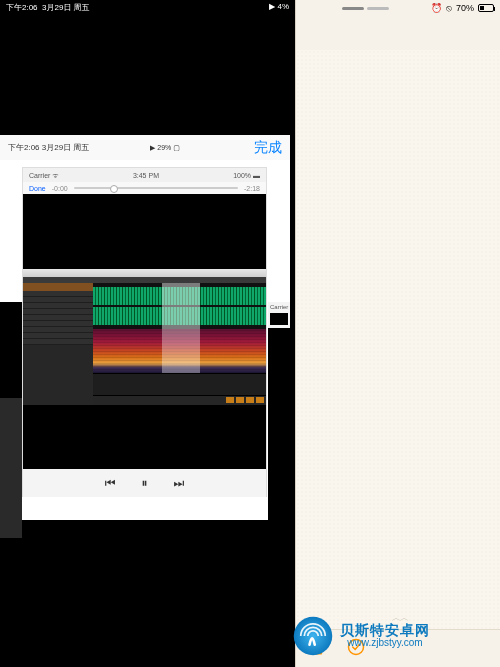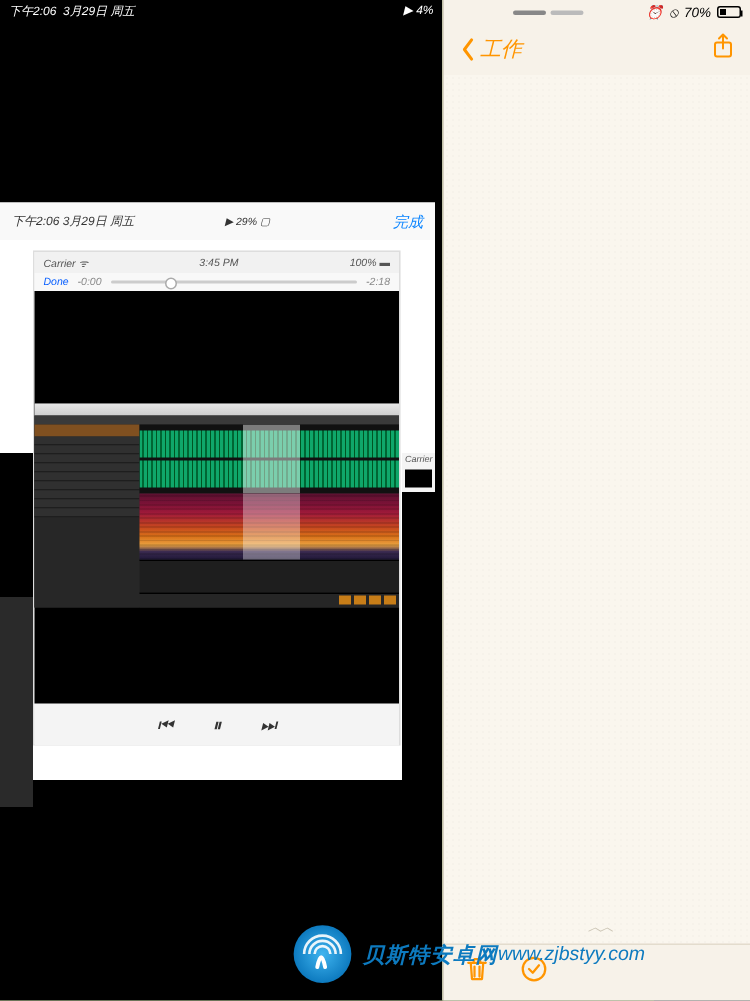--- a/index.html
+++ b/index.html
@@ -1,29 +1,29 @@
 <!DOCTYPE html>
 <html><head>
 <meta charset="utf-8">
 <style>
   * { margin: 0; padding: 0; box-sizing: border-box; }
   html, body { width: 500px; height: 667px; overflow: hidden; font-family: -apple-system, "PingFang SC", sans-serif; }
-  .root { position: relative; width: 436px; height: 667px; background: #bef264; font-style: italic; }
+  .root { position: relative; width: 436px; height: 667px; background: #bef264; }
 
   
   .left-pane { position: absolute; left: 0; top: 0; width: 295px; height: 667px; background: #000; }
   .right-pane { position: absolute; left: 295px; top: 0; width: 205px; height: 667px; background: #f7f2e9; border-left: 1px solid #d9d2c4; }
 
   
   .top-status { position: absolute; top: 0; left: 0; right: 0; height: 14px; color: #fff; font-size: 8px; display: flex; justify-content: space-between; padding: 2px 6px; }
 
   
   .modal-card { position: absolute; left: 0; top: 135px; width: 290px; height: 385px; background: #fff; }
   .modal-header { height: 25px; display: flex; justify-content: space-between; align-items: center; padding: 0 8px; font-size: 8px; color: #333; background:#f9f9f9;}
-  .modal-header .done { color: #0a84ff; font-size: 10px; }
+  .modal-header .done { color: #0a84ff; font-size: 14px; }
   .modal-status { display:flex; gap:40px; }
 
   
   .player { position: absolute; left: 22px; top: 32px; width: 245px; height: 330px; background: #f6f6f6; border: 1px solid #ddd; }
   .player-top { height: 14px; background: #f1f1f1; font-size: 7px; color: #555; display:flex; justify-content:space-between; align-items:center; padding:0 6px;}
   .player-sub { height: 12px; background: #f8f8f8; font-size: 7px; color:#0a60ff; display:flex; align-items:center; padding:0 6px; gap:6px;}
   .player-sub .scrub { flex:1; height:2px; background:#ccc; position:relative; border-radius:2px;}
   .player-sub .scrub::after{content:"";position:absolute;left:22%;top:-2px;width:6px;height:6px;border-radius:50%;background:#fff;border:1px solid #aaa;}
   .player-black { position:relative; height: 275px; background: #000; display:flex; flex-direction:column; }
   .black-top { flex: 0 0 75px; }
@@ -74,23 +74,23 @@
   .notes-body { position:absolute; top:50px; left:0; right:0; bottom:38px; background:#faf6ee;
     background-image: radial-gradient(rgba(0,0,0,0.015) 1px, transparent 1px);
     background-size: 4px 4px; }
 
   .notes-toolbar { position:absolute; left:0; right:0; bottom:0; height:38px; background:#f7f2e9; border-top:1px solid #e3dccd; display:flex; align-items:center; gap:18px; padding:0 12px;}
   .notes-toolbar svg{width:20px;height:20px;}
 
   
   .watermark { position:absolute; right:6px; bottom:10px; display:flex; align-items:center; gap:6px; }
   .wm-badge { width:42px; height:42px; }
-  .wm-text { display:flex; line-height:1.05;align-items:center;}
+  .wm-text { display:flex; flex-direction:column; line-height:1.05;align-items:center;}
   .wm-text .cn{font-size:14px; font-weight:700; color:#0d7abf; letter-spacing:1px;}
-  .wm-text .url{font-size:13px; color:#0d7abf;}
+  .wm-text .url{font-size:10px; color:#0d7abf;}
 
   
   .grab { position:absolute; left:50%; bottom:42px; transform:translateX(-40%); color:#c9c2b2; font-size:10px; letter-spacing:-2px;}
 </style>
 </head>
 <body>
 
 <div class="root">
 
   <div class="left-pane">
@@ -181,34 +181,20 @@
       <div style="display:flex;gap:3px;margin-right:auto;margin-left:40px;">
         <div class="pill"></div>
         <div class="pill"></div>
       </div>
       <span>⏰</span>
       <span>⦸</span>
       <span>70%</span>
       <span class="bat"></span>
     </div>
 
-    <div class="notes-nav">
-      <div class="notes-back">
-        <svg viewBox="0 0 12 20">
-            <path d="M9 2 L3 10 L9 18" fill="none" stroke="#ff9500" stroke-width="2.5" stroke-linecap="round" stroke-linejoin="round"></path>
-          </svg>
-        <span>工作</span>
-      </div>
-      <div class="notes-share">
-        <svg viewBox="0 0 24 28">
-          <path d="M12 2 L12 16 M12 2 L8 6 M12 2 L16 6" stroke="#ff9500" stroke-width="2" fill="none" stroke-linecap="round" stroke-linejoin="round"></path>
-          <rect x="4" y="10" width="16" height="14" rx="2" stroke="#ff9500" stroke-width="2" fill="none"></rect>
-        </svg>
-      </div>
-    </div>
 
     <div class="notes-body"></div>
 
     <div class="grab">︿︿</div>
 
     <div class="notes-toolbar">
       <span>
         <svg viewBox="0 0 24 24">
             <path d="M5 7h14M10 4h4l1 3H9zM7 7l1 13h8l1-13M10 10v8M14 10v8" stroke="#ff9500" stroke-width="1.8" fill="none" stroke-linecap="round" stroke-linejoin="round"></path>
           </svg>

